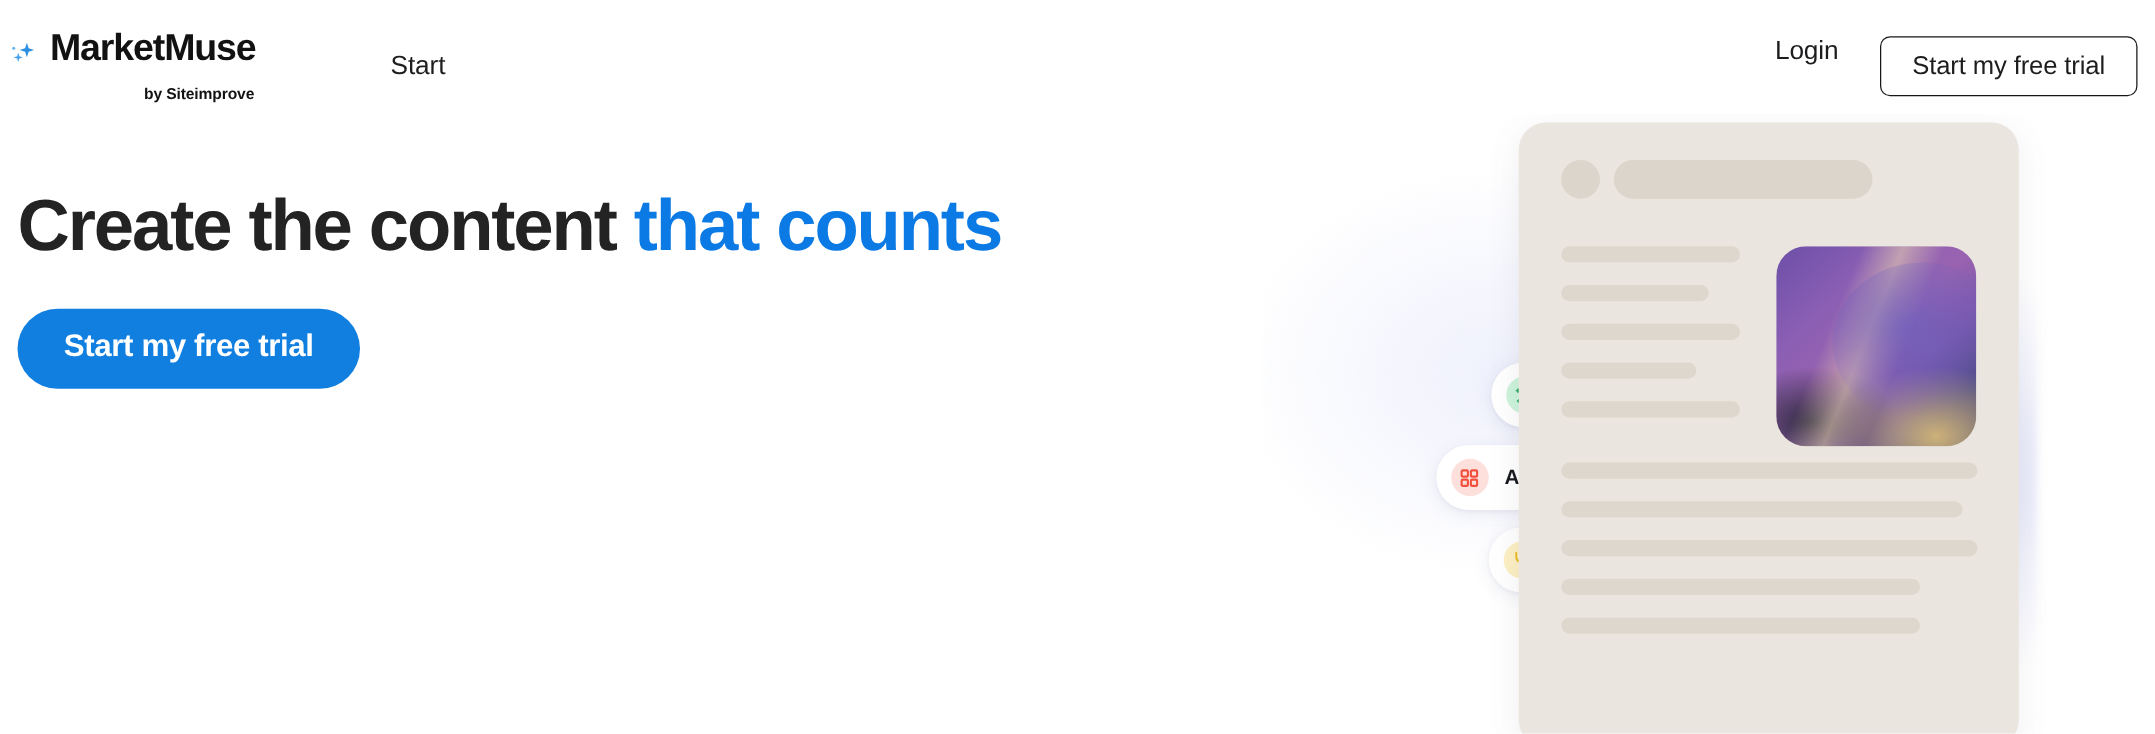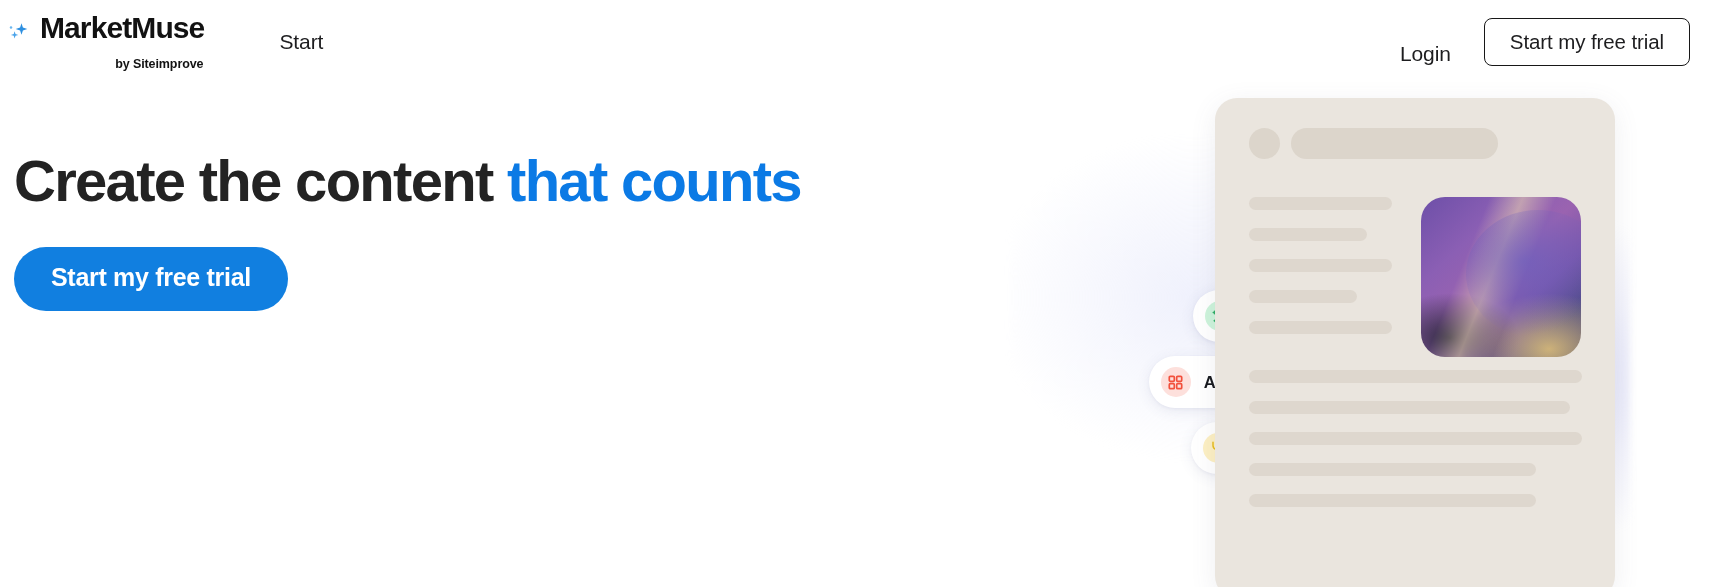--- a/index.html
+++ b/index.html
@@ -17,27 +17,28 @@
     position: relative;
     width: 1724px;
     height: 587px;
     background: #ffffff;
     overflow: hidden;
   }
 
   
   .header {
     position: absolute;
-    top: 4px; left: 0;
+    top: 15px; left: 0;
     width: 1724px;
     height: 76px;
     display: flex;
     align-items: center;
     background: #ffffff;
     z-index: 40;
+    gap: 33px;
   }
 
   .brand {
     display: flex;
     align-items: flex-start;
     margin-left: 8px;
     gap: 6px;
     text-decoration: none;
   }
 
@@ -92,22 +93,22 @@
     height: 11px;
     border-right: 1.7px solid #4a4a4a;
     border-bottom: 1.7px solid #4a4a4a;
     transform: rotate(45deg) translate(-2px, -2px);
     flex: none;
   }
 
   .header-right {
     margin-left: auto;
     display: flex;
-    align-items: flex-end;
-    margin-right: 34px;
+    align-items: flex-start;
+    margin-right: 14px;
     gap: 33px;
   }
 
   .login-link {
     font-size: 21px;
     color: #1d1d1f;
     text-decoration: none;
     cursor: pointer;
     letter-spacing: -0.1px;
   }

